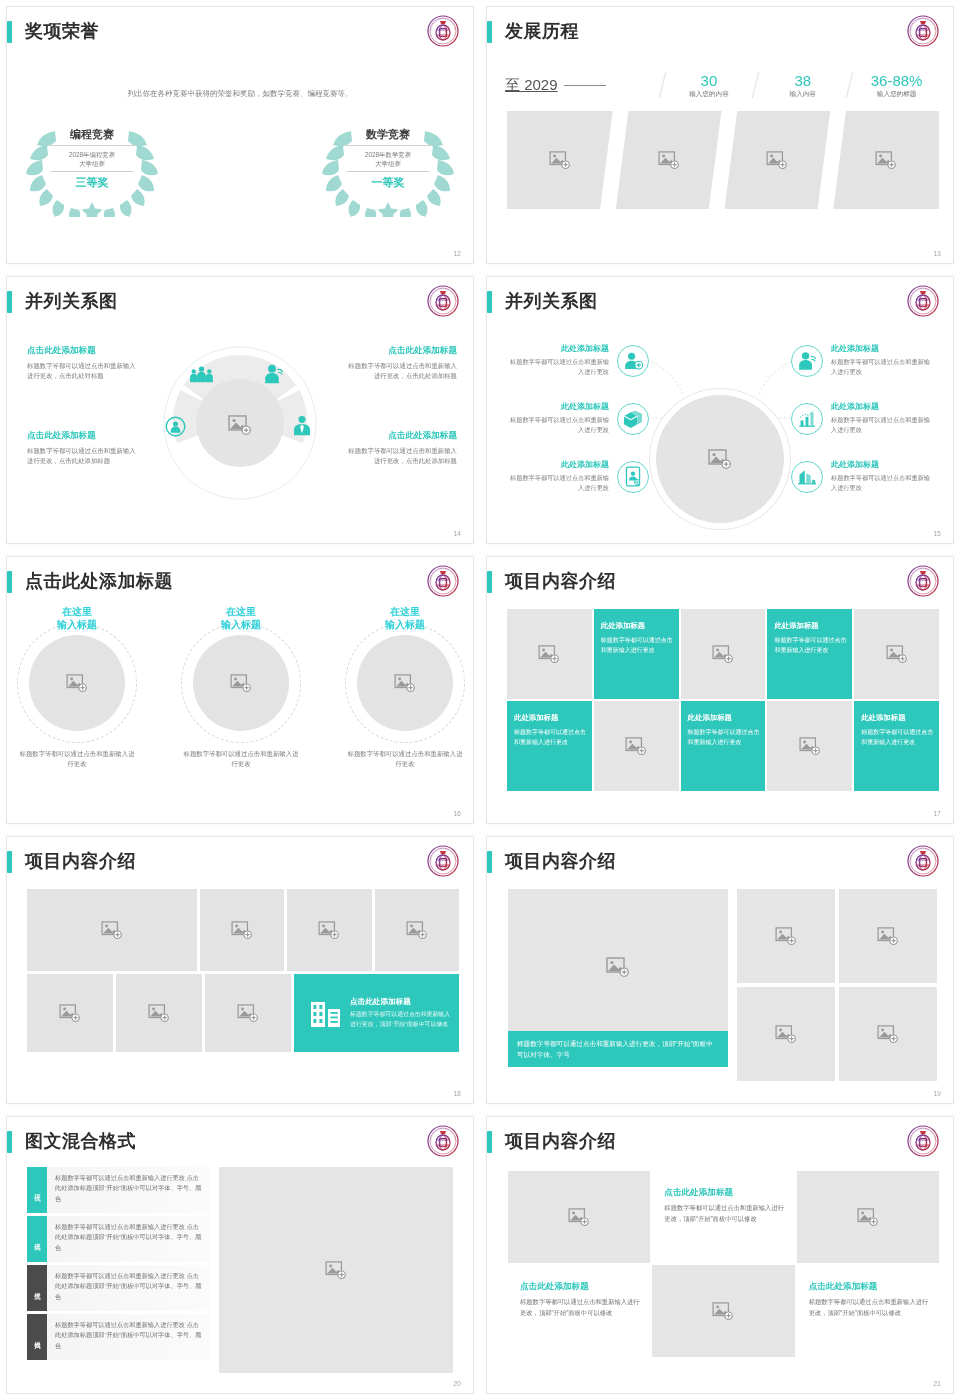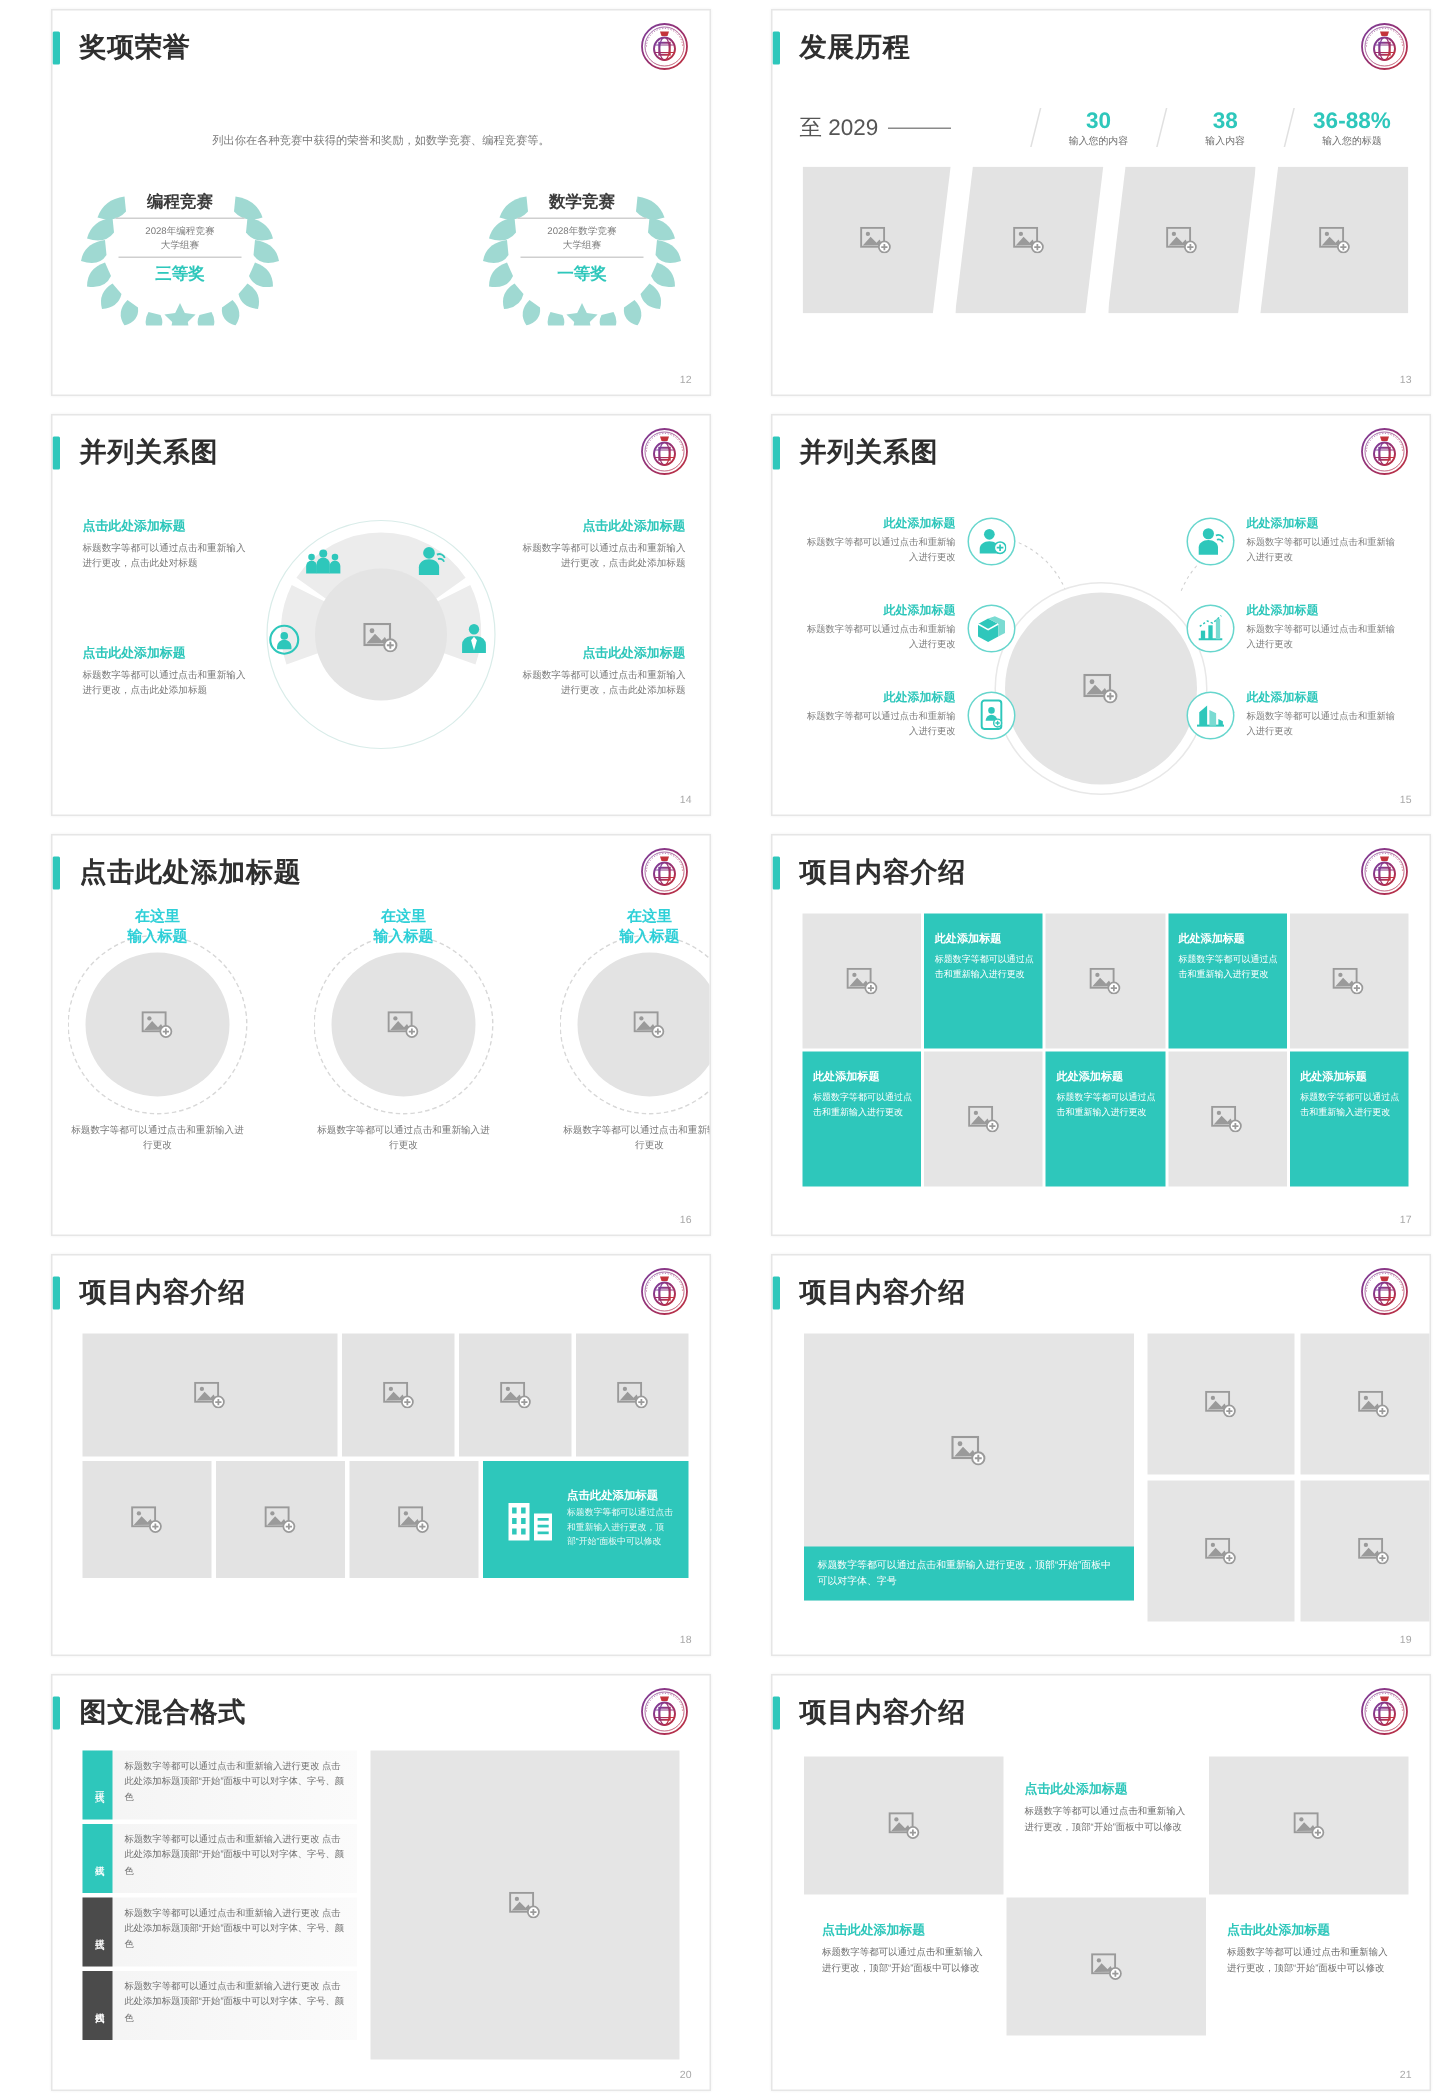--- a/index.html
+++ b/index.html
@@ -14,21 +14,20 @@
     display:grid;
     grid-template-columns:480px 480px;
     grid-template-rows:270px 280px 280px 280px 290px;
     background:#ffffff;
   }
   .slide{
     position:relative;
     background:#ffffff;
     box-sizing:border-box;
     overflow:hidden;
-    margin-left:28px;
   }
   .slide-inner{
     position:absolute;
     left:6px;top:6px;right:6px;bottom:6px;
     background:#ffffff;
     border:1px solid #e6e6e6;
     box-shadow:0 0 2px rgba(0,0,0,.06);
     overflow:hidden;
   }
   
@@ -69,25 +68,25 @@
         font-size:11px;font-weight:bold;color:#3c3c3c;padding-bottom:3px;
         border-bottom:1px solid #cfcfcf;}
   .aw-d{position:absolute;left:30px;right:30px;top:37px;text-align:center;
         font-size:6.4px;color:#7c7c7c;line-height:9px;padding-bottom:3px;
         border-bottom:1px solid #cfcfcf;}
   .aw-p{position:absolute;left:20px;right:20px;top:62px;text-align:center;
         font-size:11px;font-weight:bold;color:#2ec7bb;}
 
   
   .s13-tl{position:absolute;left:18px;top:58px;right:14px;height:40px;display:flex;align-items:center;}
-  .s13-year{font-size:15px;color:#555;white-space:nowrap;}
+  .s13-year{font-size:15px;color:#555;white-space:nowrap;text-decoration:underline;}
   .s13-line{flex:0 0 42px;height:1px;background:#8a8a8a;margin:0 8px 0 6px;}
   .s13-sep{width:1px;height:26px;background:#e0e0e0;transform:skewX(-14deg);margin:0 4px;}
   .s13-stat{flex:1;text-align:center;}
-  .s13-num{font-size:15px;font-weight:bold;color:#2ec7bb;line-height:17px;}
+  .s13-num{font-size:15px;font-weight:normal;color:#2ec7bb;line-height:17px;}
   .s13-cap{font-size:6.6px;color:#6f6f6f;margin-top:1px;}
   .s13-bars{position:absolute;left:20px;right:14px;top:104px;height:98px;display:flex;}
   .s13-bar{flex:1;background:#e3e3e3;margin-right:3px;position:relative;}
 
   
   .s14-wrap{position:absolute;left:0;top:48px;right:0;bottom:14px;}
   .s14-lbl{position:absolute;width:112px;}
   .s14-lbl h4{margin:0 0 4px 0;font-size:8.6px;font-weight:bold;color:#2ec7bb;}
   .s14-lbl p{margin:0;font-size:6.4px;color:#787878;line-height:10px;}
   .s14-center{position:absolute;left:50%;top:18px;transform:translateX(-50%);

